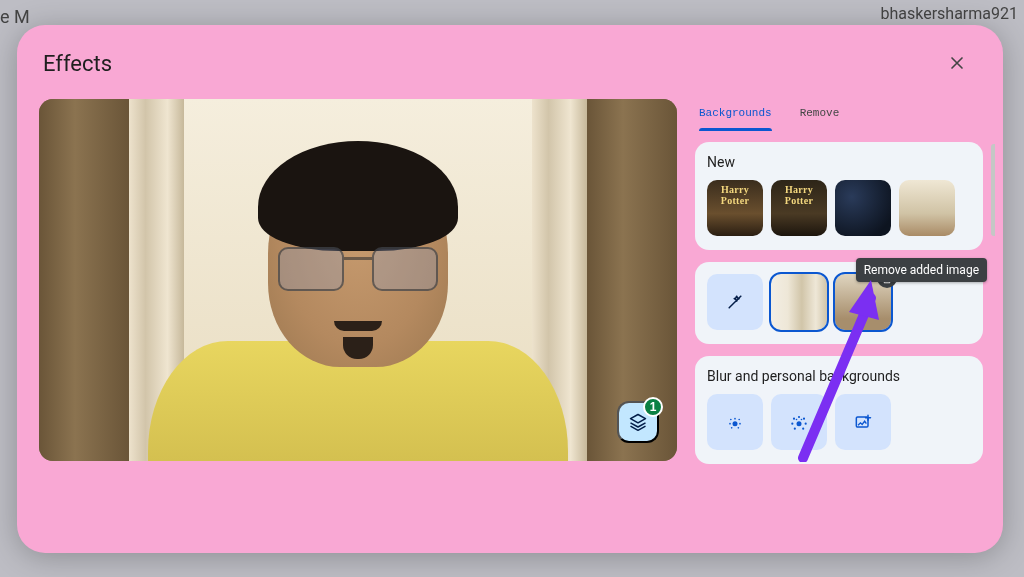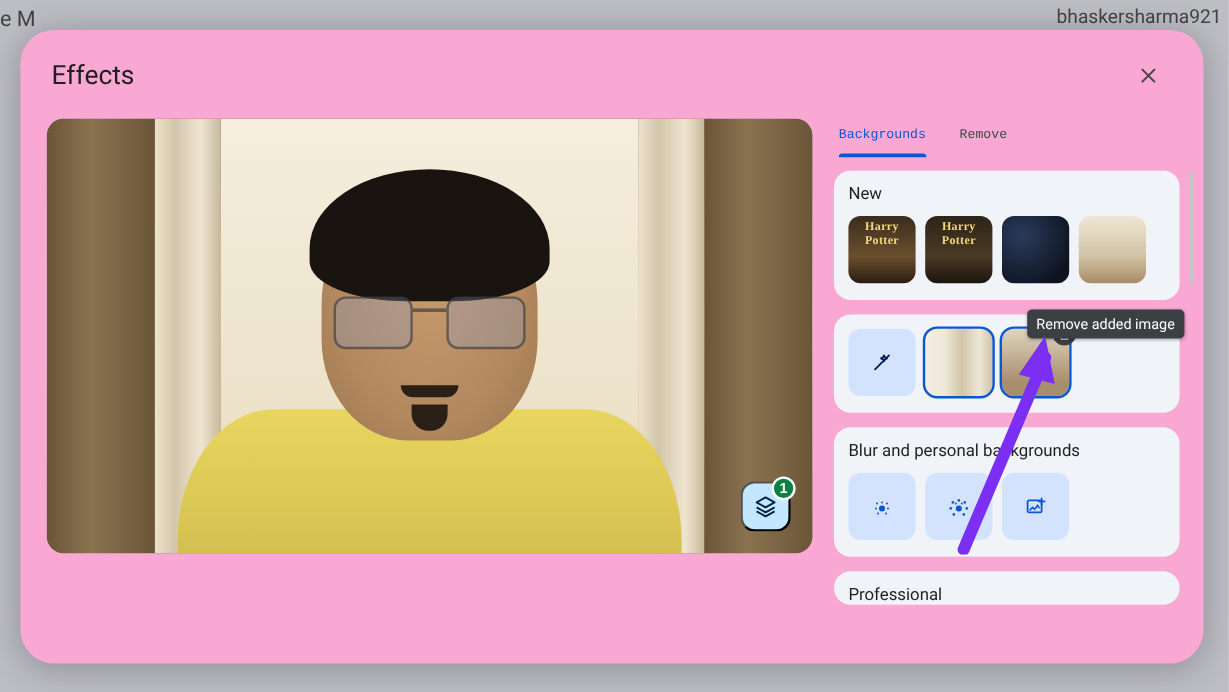--- a/index.html
+++ b/index.html
@@ -287,24 +287,20 @@
             <button class="thumb light-blue">
               <svg class="icon" viewBox="0 0 24 24">
                 <rect x="4" y="6" width="14" height="12" rx="1.5" stroke="#0b57d0" stroke-width="1.8" fill="none"></rect>
                 <path d="M6 16l3-3 2 2 3-4 2 3" stroke="#0b57d0" stroke-width="1.6" fill="none"></path>
                 <path d="M18 4v6M15 7h6" stroke="#0b57d0" stroke-width="1.8" stroke-linecap="round"></path>
               </svg>
             </button>
           </div>
         </div>
 
-        <div class="section" style="padding-bottom:0;">
-          <div class="section-title">Professional</div>
-
-        </div>
 
         <div class="scrollbar-thumb"></div>
 
         <svg class="arrow-annotation" style="left:88px; top:130px;" width="112" height="190" viewBox="0 0 112 190">
           <defs>
             <linearGradient id="pg" x1="0" y1="1" x2="0" y2="0">
               <stop offset="0" stop-color="#7b2ff2"></stop>
                 <stop offset="1" stop-color="#7b2ff2"></stop>
             </linearGradient>
           </defs>

